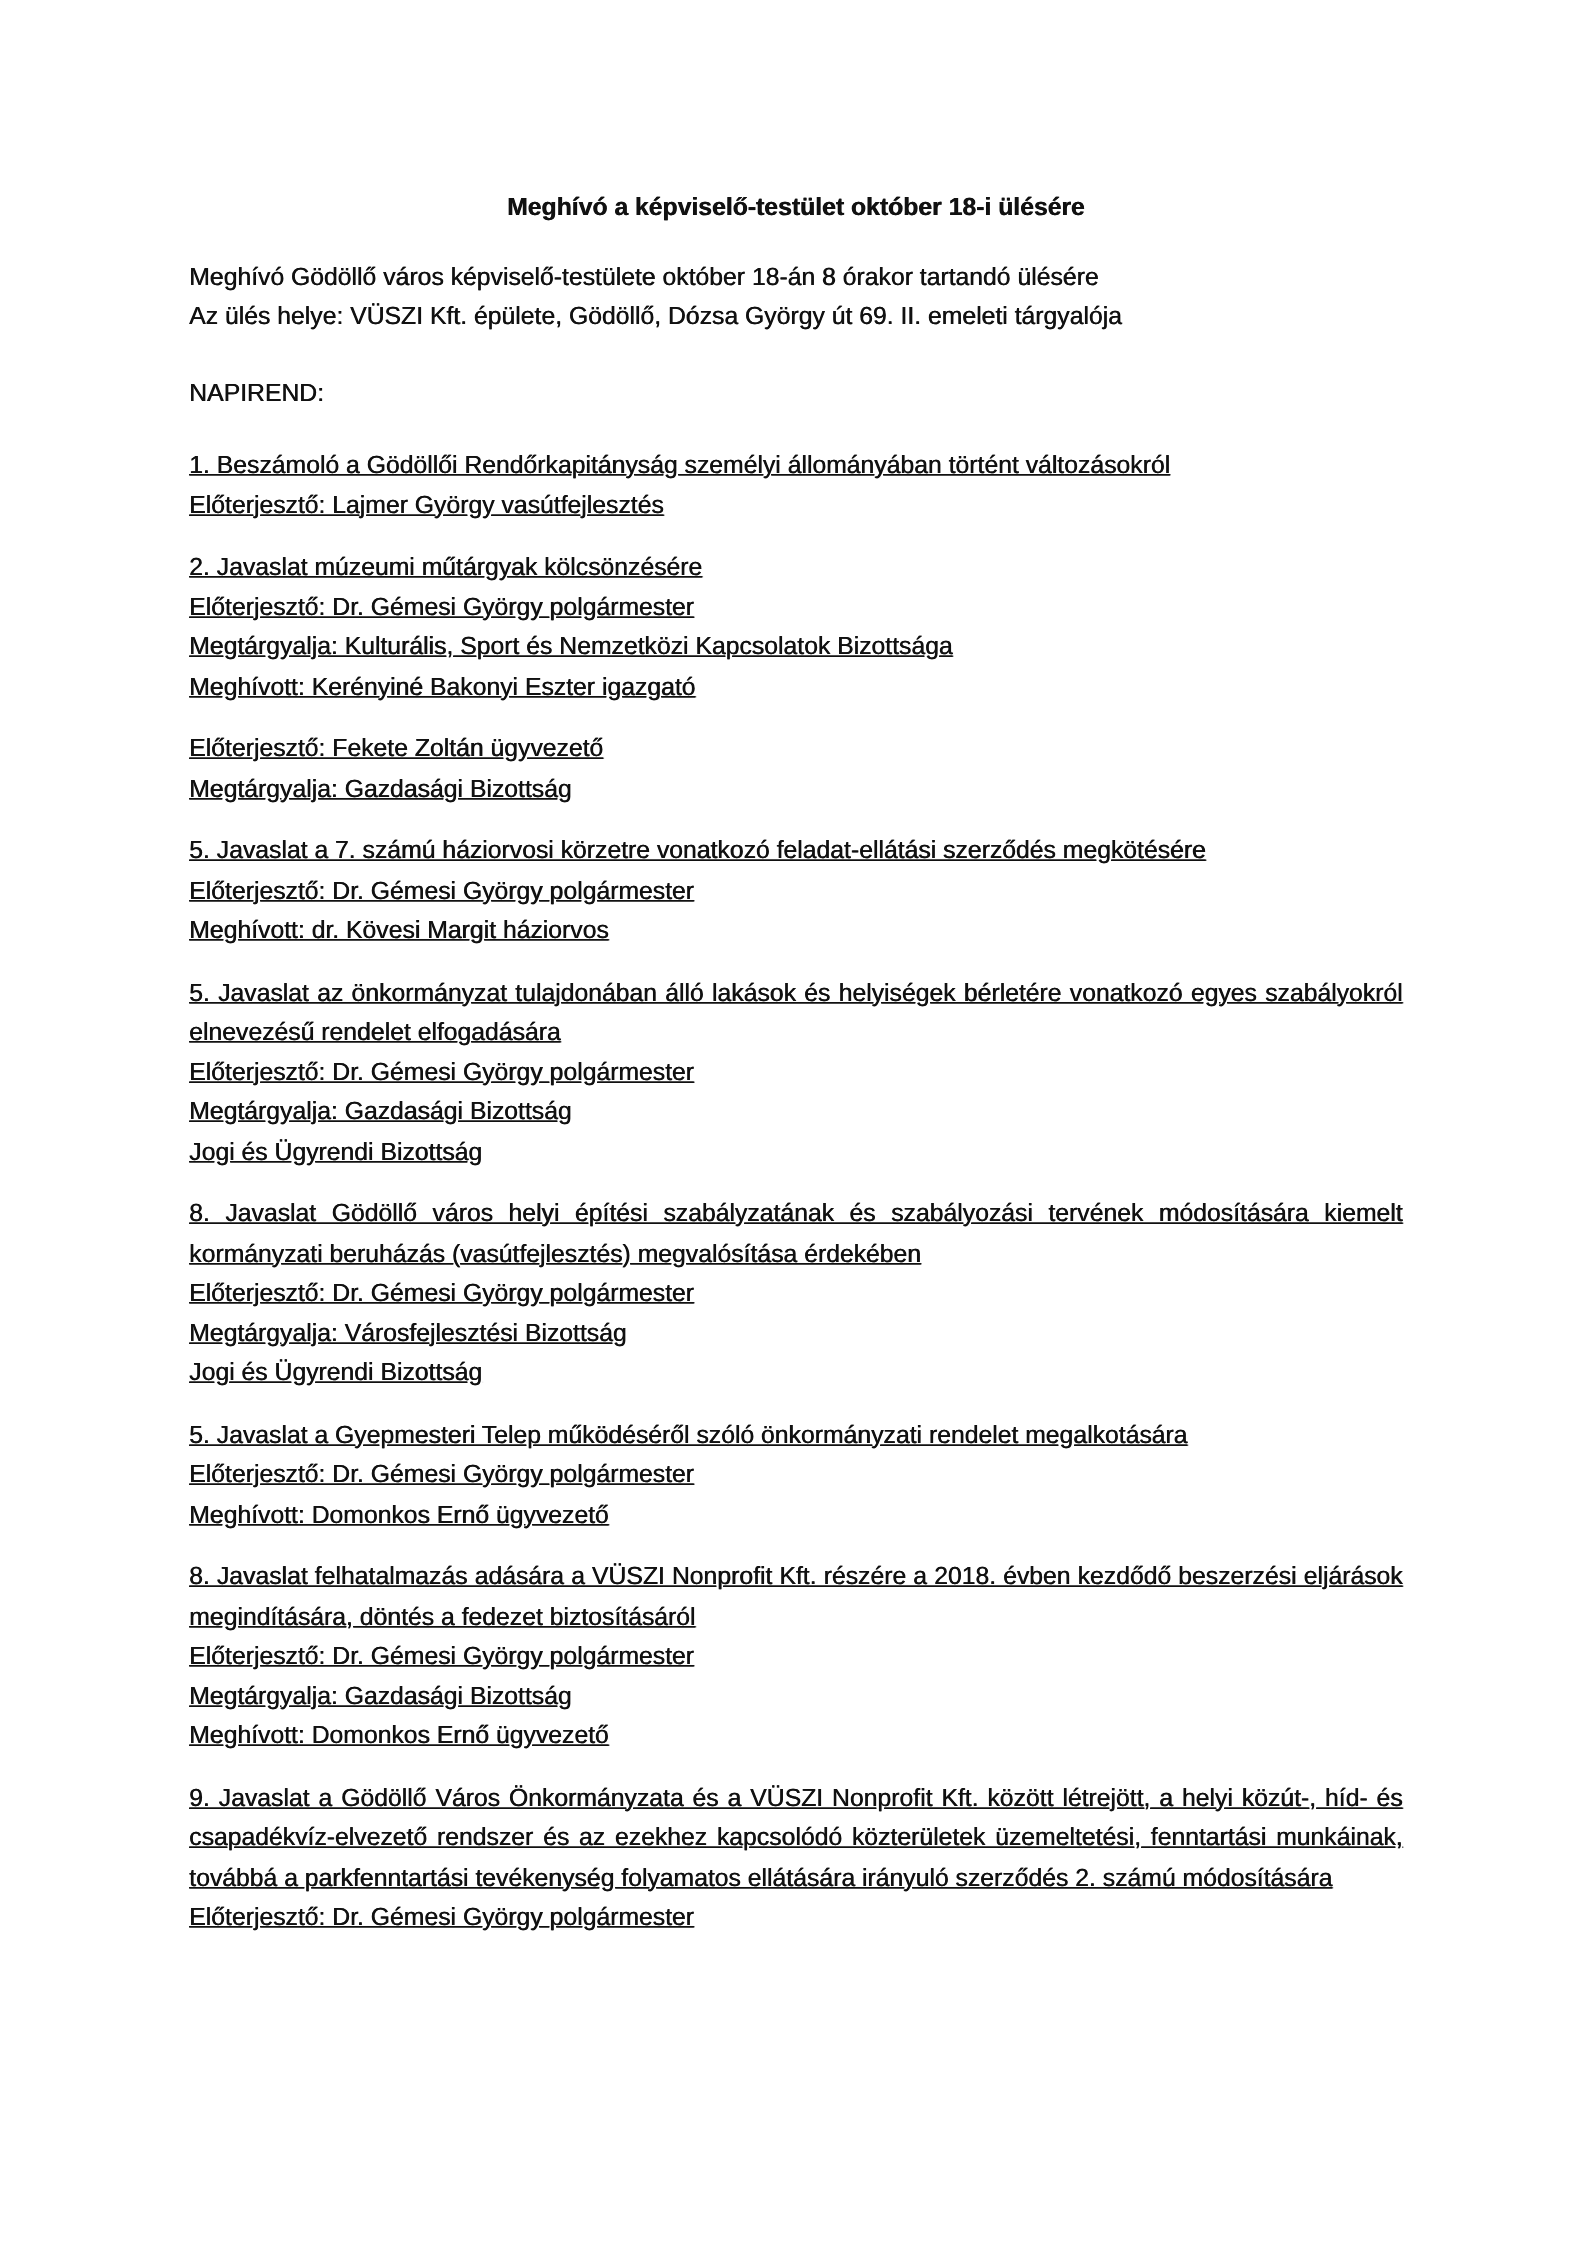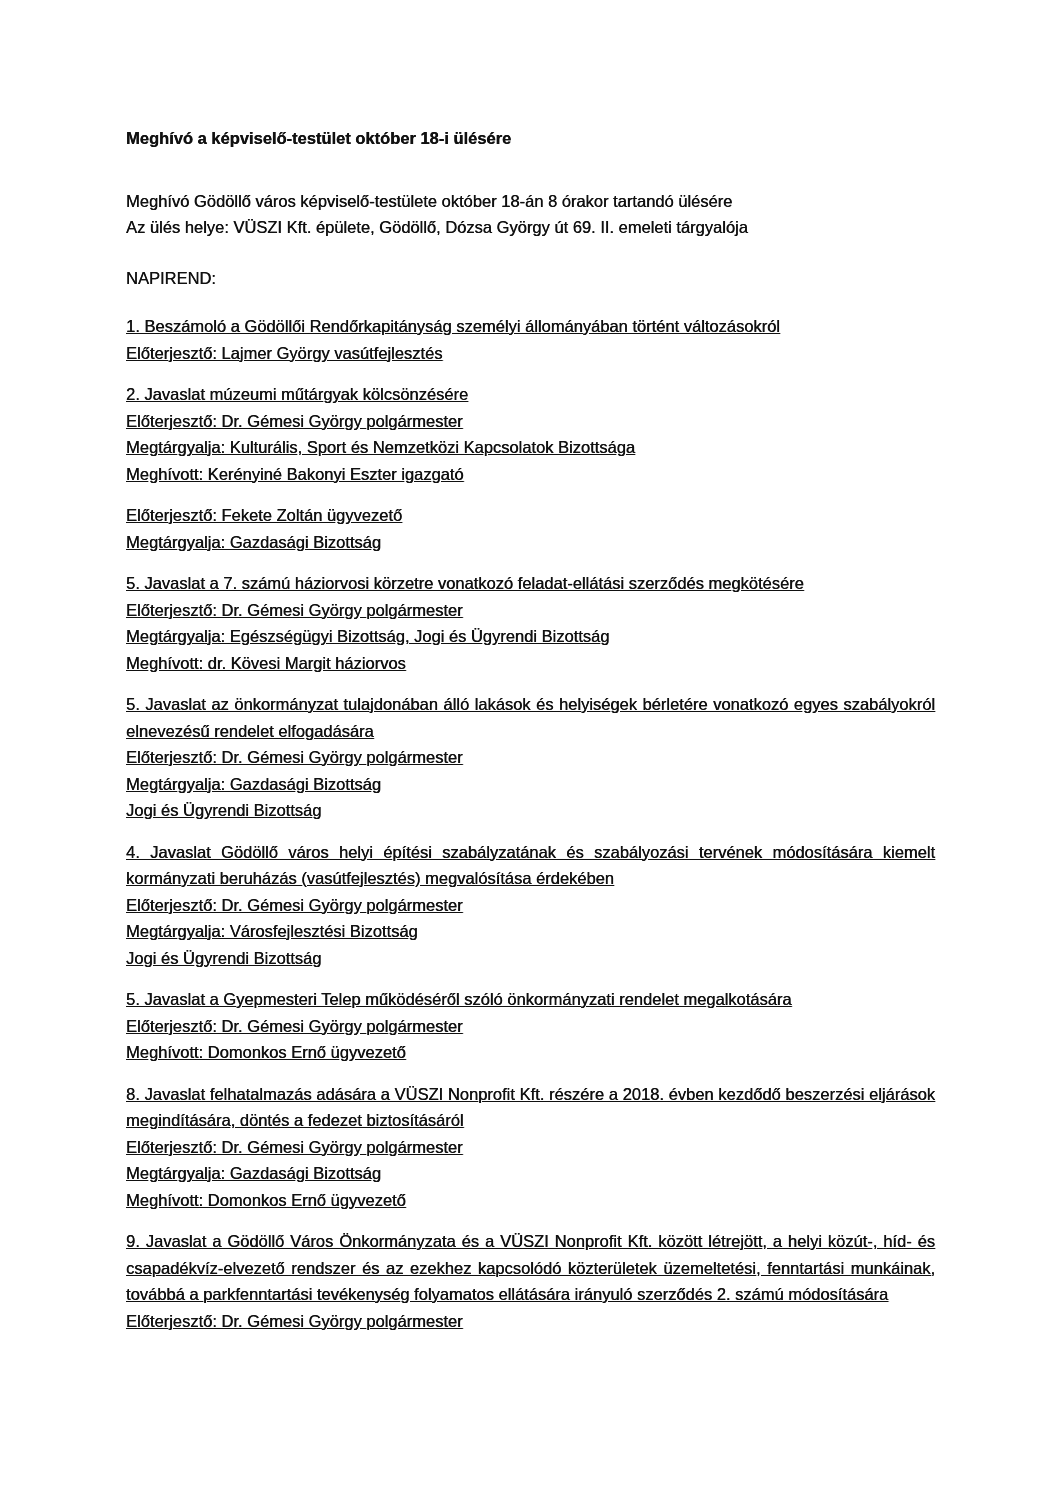--- a/index.html
+++ b/index.html
@@ -19,21 +19,22 @@
     font-size: 16.5px;
     line-height: 26.5px;
     color: #111111;
     
     text-shadow: 0.35px 0 0 currentColor;
     overflow: hidden;
   }
   .doc-title {
     font-size: 16.5px;
     font-weight: 700;
-    margin: 0 0 36px 0;
+    margin: 0 0 20px 0;
+    text-align: center;
   }
   .intro {
     margin: 0 0 24px 0;
   }
   .intro p {
     margin: 0;
   }
   .agenda-label {
     margin: 0 0 22px 0;
   }
@@ -74,31 +75,30 @@
         <p>Megtárgyalja: Kulturális, Sport és Nemzetközi Kapcsolatok Bizottsága</p>
         <p>Meghívott: Kerényiné Bakonyi Eszter igazgató</p>
       </div>
       <div class="agenda-item">
         <p>Előterjesztő: Fekete Zoltán ügyvezető</p>
         <p>Megtárgyalja: Gazdasági Bizottság</p>
       </div>
       <div class="agenda-item">
         <p class="item-title">5. Javaslat a 7. számú háziorvosi körzetre vonatkozó feladat-ellátási szerződés megkötésére</p>
         <p>Előterjesztő: Dr. Gémesi György polgármester</p>
-        <p>Megtárgyalja: Egészségügyi Bizottság, Jogi és Ügyrendi Bizottság</p>
         <p>Meghívott: dr. Kövesi Margit háziorvos</p>
       </div>
       <div class="agenda-item">
         <p class="item-title">5. Javaslat az önkormányzat tulajdonában álló lakások és helyiségek bérletére vonatkozó egyes szabályokról elnevezésű rendelet elfogadására</p>
         <p>Előterjesztő: Dr. Gémesi György polgármester</p>
         <p>Megtárgyalja: Gazdasági Bizottság</p>
         <p>Jogi és Ügyrendi Bizottság</p>
       </div>
       <div class="agenda-item">
-        <p class="item-title">4. Javaslat Gödöllő város helyi építési szabályzatának és szabályozási tervének módosítására kiemelt kormányzati beruházás (vasútfejlesztés) megvalósítása érdekében</p>
+        <p class="item-title">8. Javaslat Gödöllő város helyi építési szabályzatának és szabályozási tervének módosítására kiemelt kormányzati beruházás (vasútfejlesztés) megvalósítása érdekében</p>
         <p>Előterjesztő: Dr. Gémesi György polgármester</p>
         <p>Megtárgyalja: Városfejlesztési Bizottság</p>
         <p>Jogi és Ügyrendi Bizottság</p>
       </div>
       <div class="agenda-item">
         <p class="item-title">5. Javaslat a Gyepmesteri Telep működéséről szóló önkormányzati rendelet megalkotására</p>
         <p>Előterjesztő: Dr. Gémesi György polgármester</p>
         <p>Meghívott: Domonkos Ernő ügyvezető</p>
       </div>
       <div class="agenda-item">

